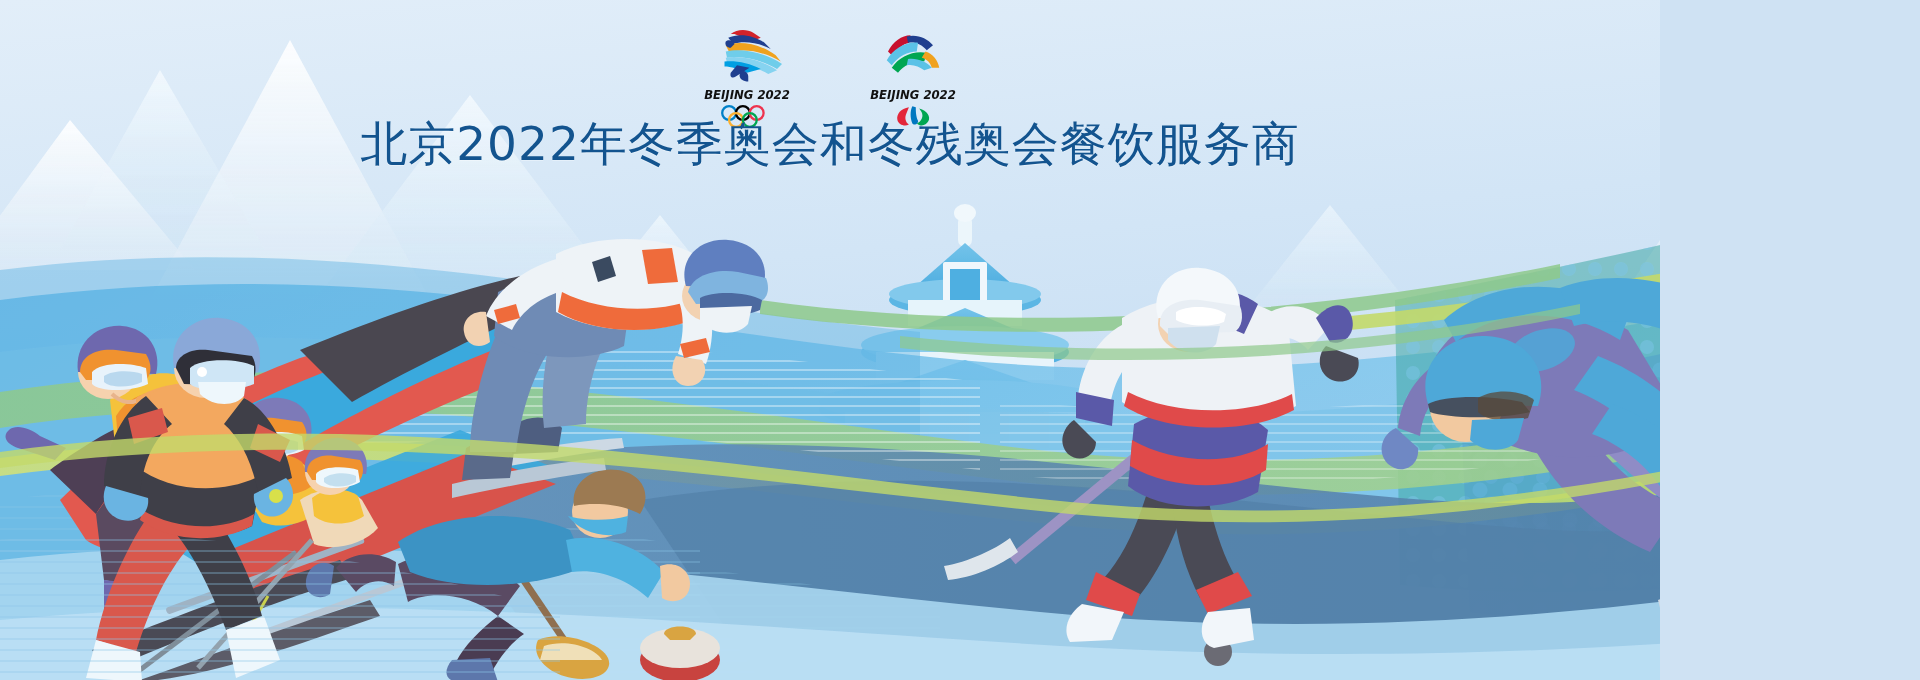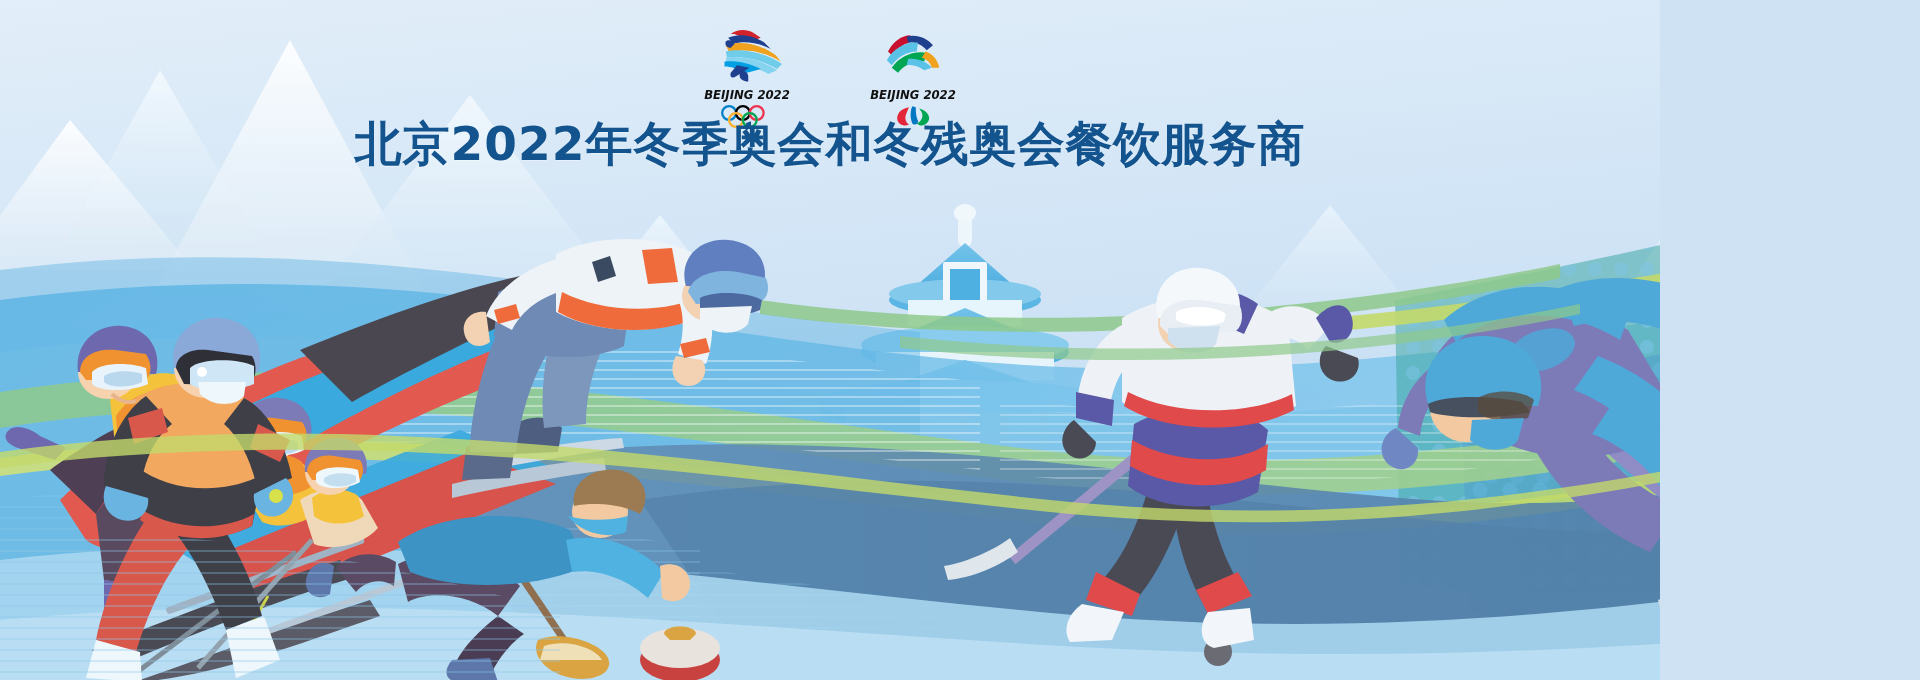--- a/index.html
+++ b/index.html
@@ -9,21 +9,21 @@
   #art{position:absolute;inset:0;width:1920px;height:680px;}
   #overlay{position:absolute;inset:0;}
   .emblems{position:absolute;left:0;right:0;top:24px;display:flex;justify-content:center;
            align-items:flex-start;gap:58px;}
   .emblem{width:108px;display:flex;flex-direction:column;align-items:center;}
   .emb-mark{width:92px;height:60px;}
   .emb-word{margin-top:3px;height:15px;}
   .emb-rings{margin-top:3px;height:23px;}
   .title-wrap{position:absolute;left:0;right:0;top:120px;text-align:center;}
   .title{display:inline-block;color:#13548f;font-size:47px;line-height:1;
-         font-weight:bold;letter-spacing:1px;font-family:"DejaVu Sans","Liberation Sans",sans-serif;
+         font-weight:normal;letter-spacing:1px;font-family:"DejaVu Sans","Liberation Sans",sans-serif;
          text-shadow:0 1px 0 rgba(255,255,255,.35);}
 </style>
 </head>
 <body>
 
 <div id="stage">
 
   <svg id="art" viewBox="0 0 1920 680" preserveAspectRatio="none">
     <defs>
       <linearGradient id="sky" x1="0" y1="0" x2="0.25" y2="1">

